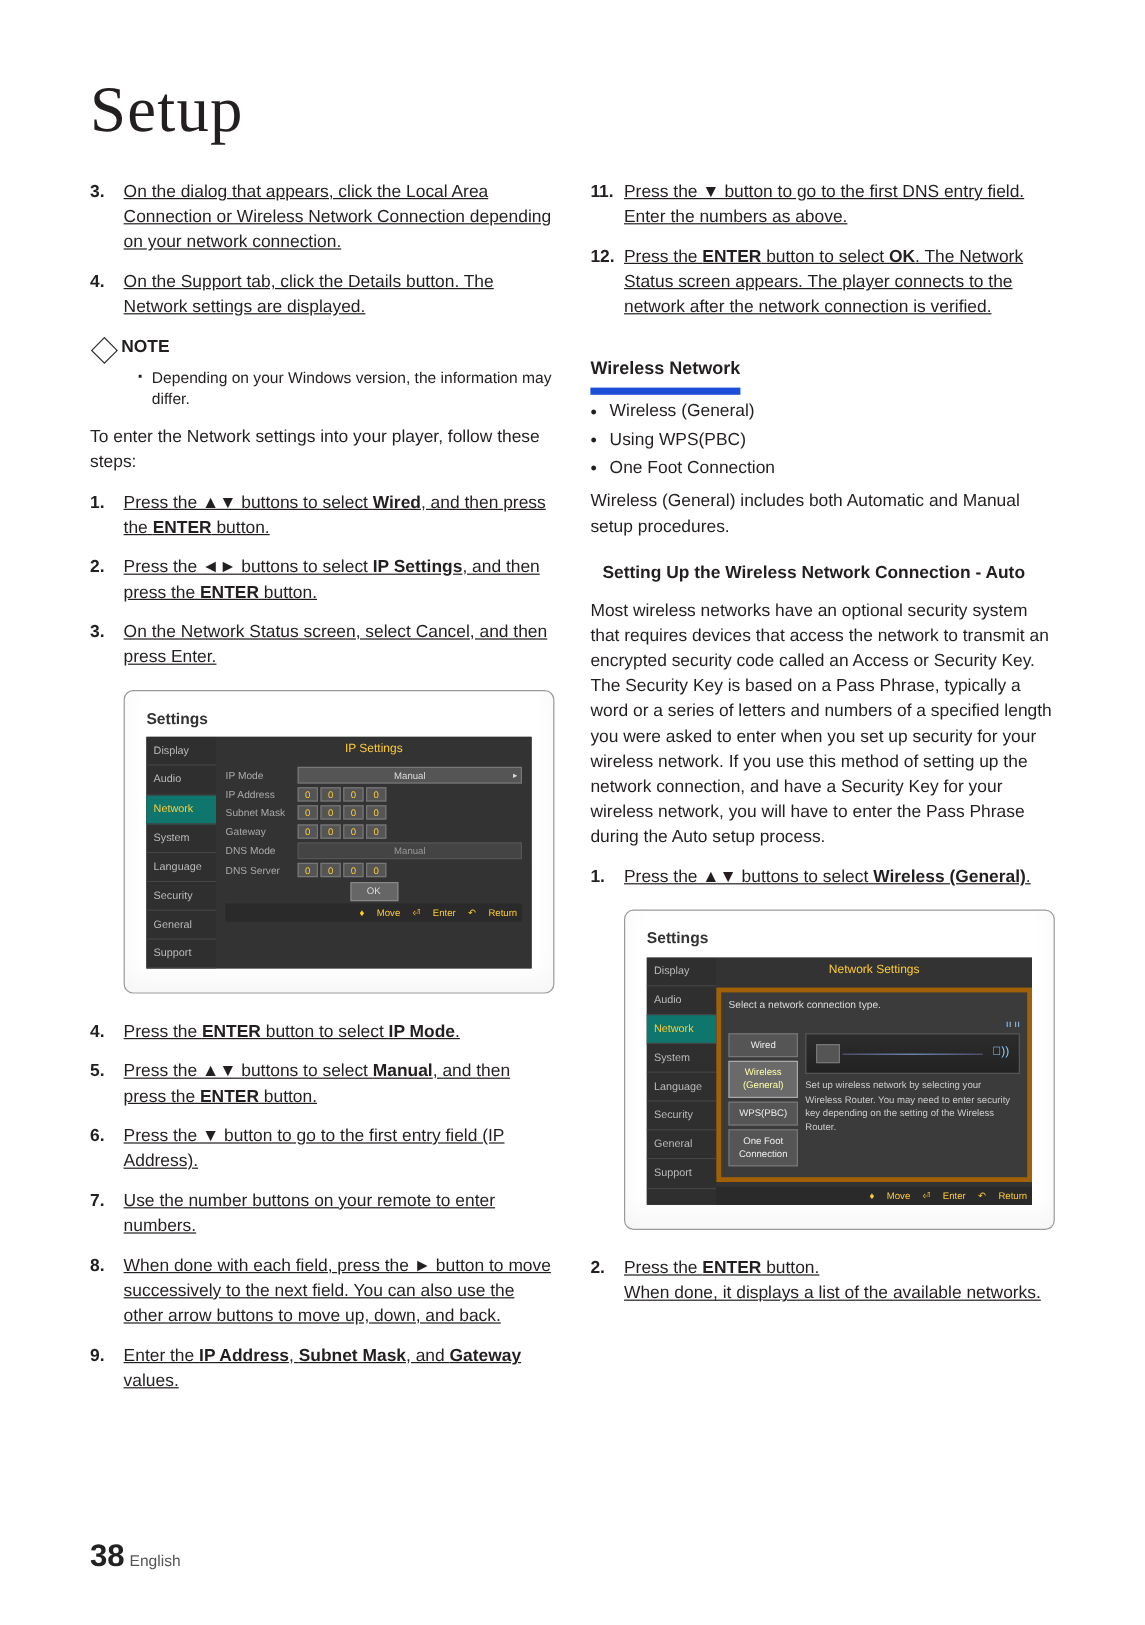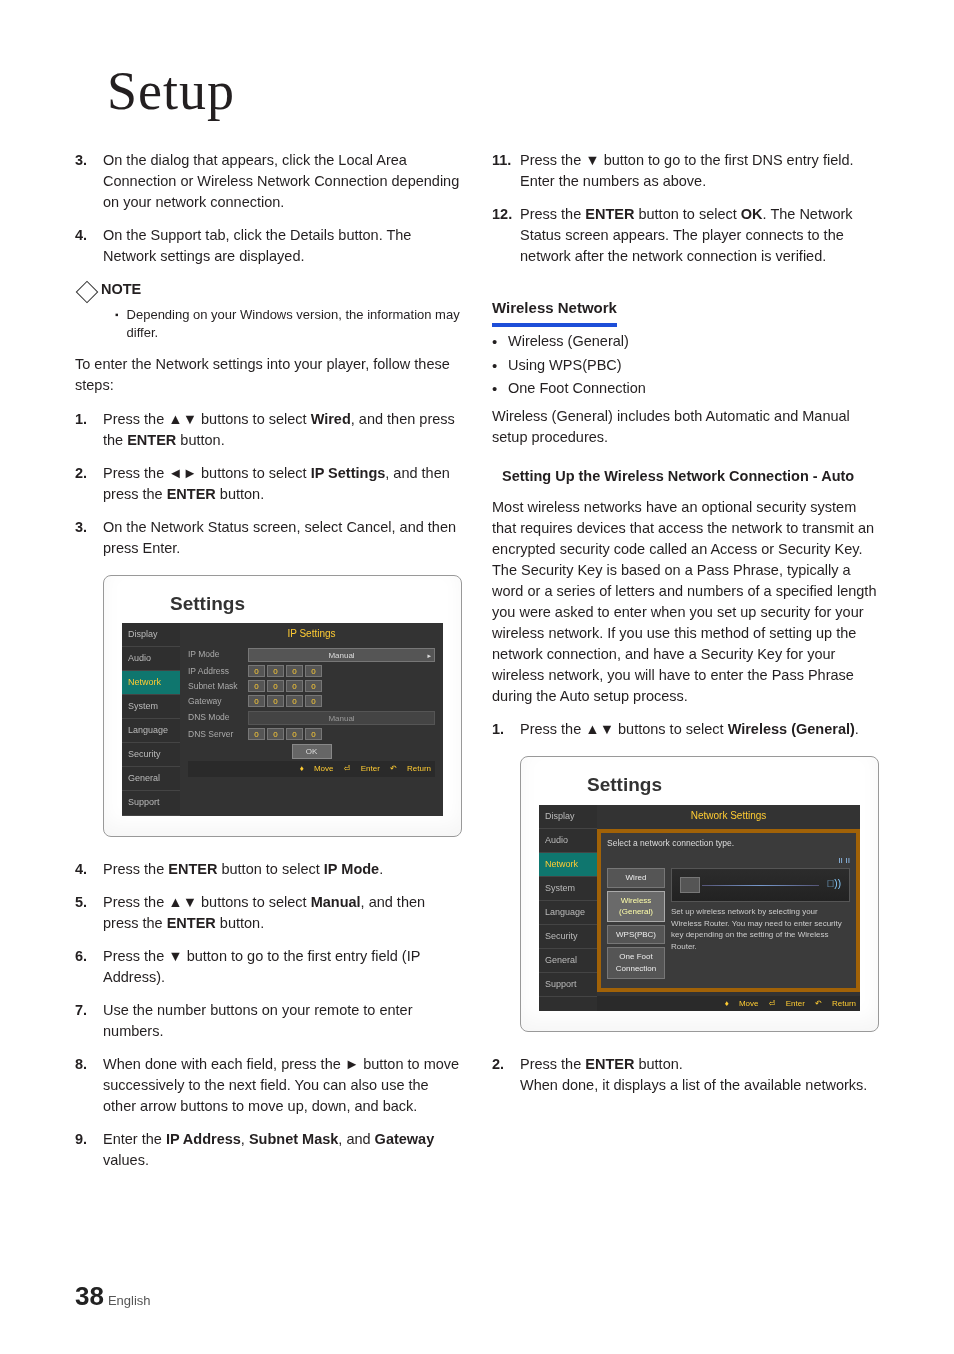--- a/index.html
+++ b/index.html
@@ -11,41 +11,40 @@
     color: #231f20;
     position: relative;
     padding: 60px 75px 40px 75px;
   }
   .page-title {
     font-size: 54px;
     font-weight: 300;
     font-family: Georgia, 'Times New Roman', serif;
     margin-bottom: 28px;
     letter-spacing: 1px;
-    margin-left: 32px;
   }
   .columns {
     display: flex;
     gap: 30px;
   }
   .col {
     flex: 1;
     font-size: 14.5px;
     line-height: 1.45;
   }
   .ol-item {
     display: flex;
     margin-bottom: 12px;
   }
   .ol-num {
     font-weight: bold;
     width: 28px;
     flex-shrink: 0;
   }
-  .ol-body { flex: 1; }
+  .ol-body { flex: 1; text-decoration: underline; }
   .note-row {
     display: flex;
     align-items: flex-end;
     gap: 6px;
     margin: 8px 0 6px 0;
     font-weight: bold;
   }
   .note-icon {
     width: 16px; height: 16px;
     border: 1px solid #333;
@@ -65,21 +64,21 @@
     font-size: 10px;
     margin-top: 2px;
   }
   .plain-para { margin-bottom: 12px; }
   .bold { font-weight: bold; }
   .subheading {
     font-weight: bold;
     font-size: 15px;
     margin: 18px 0 4px 0;
     padding-bottom: 4px;
-    border-bottom: 4px solid #1d4ed8;
+    border-bottom: 6px solid #1d4ed8;
     display: inline-block;
   }
   .ul-item {
     display: flex;
     margin-bottom: 2px;
   }
   .ul-item::before {
     content: "•";
     width: 16px;
     flex-shrink: 0;
@@ -92,24 +91,23 @@
   
   .shot-wrap {
     border: 1px solid #999;
     border-radius: 8px;
     padding: 14px 18px 20px 18px;
     margin: 16px 0 22px 28px;
     box-shadow: inset 0 -10px 20px rgba(0,0,0,0.04);
   }
   .shot-title {
     font-weight: bold;
-    font-size: 19px;
+    font-size: 13px;
     margin-bottom: 6px;
     color: #333;
-    margin-left: 48px;
   }
   .shot-body {
     display: flex;
     font-size: 9px;
     background: linear-gradient(#3a3a3a, #2a2a2a);
     color: #ddd;
   }
   .shot-side {
     width: 58px;
     background: #2f2f2f;

